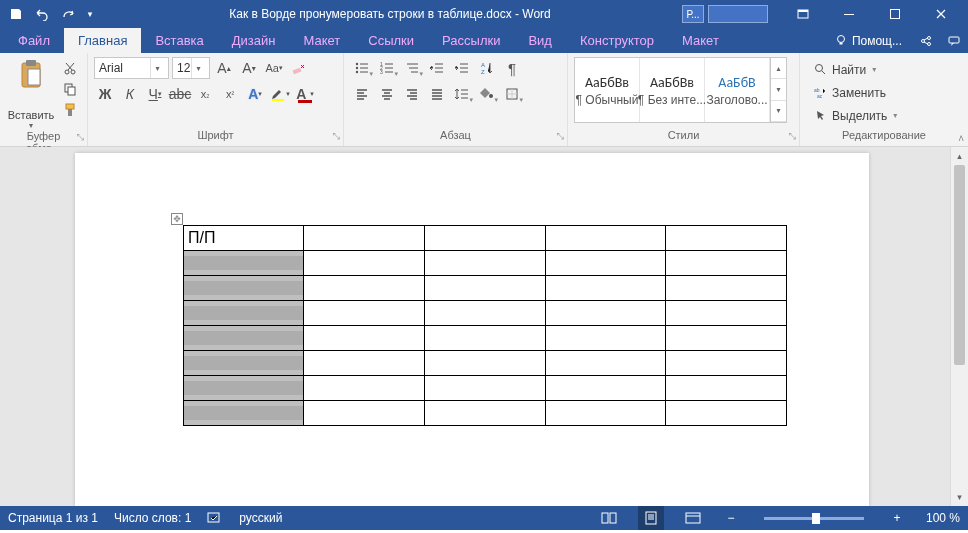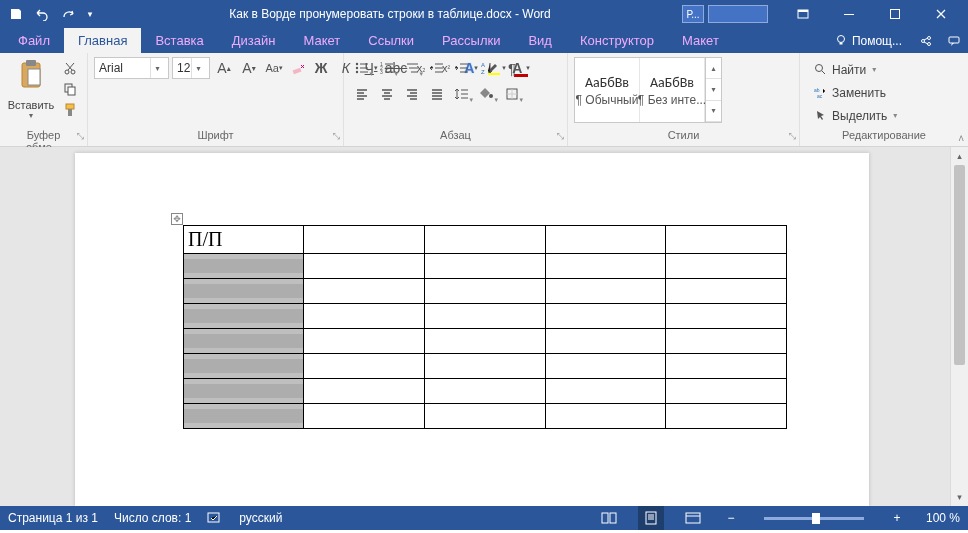--- a/index.html
+++ b/index.html
@@ -25,38 +25,38 @@
 
 
 .ribbon { height:94px; background:#f3f3f3; border-bottom:1px solid #d4d4d4; display:flex; position:relative; }
 .group { border-right:1px solid #e1e1e1; display:flex; flex-direction:column; }
 .group-body { flex:1; display:flex; align-items:flex-start; padding:4px 6px 0 6px; gap:4px; }
 .group-label { height:17px; font-size:11px; color:#666; text-align:center; position:relative; padding:0 20px; }
 .group-label .launcher { position:absolute; right:3px; top:2px; font-size:9px; color:#888; }
 
 .big-btn { display:flex; flex-direction:column; align-items:center; justify-content:flex-start; padding-top:2px; width:50px; }
 .big-btn .icon { width:32px; height:32px; display:flex; align-items:center; justify-content:center; }
-.big-btn .lbl { font-size:11px; color:#444; margin-top:8px; }
+.big-btn .lbl { font-size:11px; color:#444; margin-top:18px; }
 .big-btn .drop { font-size:8px; color:#666; }
 
 .stack { display:flex; flex-direction:column; gap:3px; padding-top:2px; }
 .stack .sm { width:20px; height:18px; display:flex; align-items:center; justify-content:center; color:#555; }
 
 .font-row { display:flex; align-items:center; gap:3px; margin-bottom:4px; }
 .font-box { border:1px solid #c8c8c8; background:#fff; height:22px; padding:0 4px; display:flex; align-items:center; font-size:12px; color:#333; }
 .font-name { width:75px; }
 .font-size { width:38px; }
 .drop-ar { width:14px; display:flex; align-items:center; justify-content:center; font-size:8px; color:#666; border-left:1px solid #e0e0e0; height:100%; }
 .sq-btn { width:22px; height:22px; display:flex; align-items:center; justify-content:center; color:#555; font-size:14px; }
 .sq-btn.small { font-size:11px; }
 .bold { font-weight:bold; }
 .italic { font-style:italic; }
 .underline { text-decoration:underline; }
 .strike { text-decoration:line-through; }
-.font-rows { display:flex; flex-direction:row; }
+.font-rows { display:flex; flex-direction:column; }
 
 .para-rows { display:flex; flex-direction:column; gap:4px; }
 .para-row { display:flex; align-items:center; gap:1px; }
 .para-btn { width:24px; height:22px; display:flex; align-items:center; justify-content:center; color:#555; position:relative; }
 .para-btn .da { font-size:7px; position:absolute; bottom:1px; right:1px; color:#888; }
 
 .styles-gallery { display:flex; border:1px solid #c8c8c8; background:#fff; height:66px; }
 .style-item { width:65px; border-right:1px solid #e6e6e6; display:flex; flex-direction:column; align-items:center; justify-content:center; }
 .style-prev { font-size:14px; color:#333; font-family:Calibri,sans-serif; }
 .style-prev.blue { color:#2e74b5; }
@@ -70,21 +70,21 @@
 .edit-item .da2 { font-size:8px; color:#888; margin-left:2px; }
 
 .collapse-rib { position:absolute; right:4px; bottom:2px; font-size:10px; color:#888; }
 
 
 .doc-area { height:359px; background:#e6e6e6; display:flex; position:relative; }
 .doc-scroll { flex:1; overflow:hidden; display:flex; justify-content:flex-start; padding-left:75px; padding-top:6px; }
 .page { width:794px; min-height:340px; background:#fff; box-shadow:0 0 4px rgba(0,0,0,.2); padding:72px 108px 20px 108px; position:relative; }
 .tbl-handle { position:absolute; left:96px; top:60px; width:12px; height:12px; border:1px solid #888; background:#fff; display:flex; align-items:center; justify-content:center; font-size:9px; color:#888; }
 .doc-table { border-collapse:collapse; width:604px; }
-.doc-table td { border:1px solid #000; height:25px; padding:2px 4px; font-family:Liberation Serif, serif; font-size:20px; vertical-align:middle; }
+.doc-table td { border:1px solid #000; height:25px; padding:2px 4px; font-family:Liberation Sans, sans-serif; font-size:16px; vertical-align:middle; }
 .doc-table td.sel { background:#bfbfbf; padding:0; }
 .doc-table td.sel .selbar { background:#adadad; height:14px; width:100%; }
 .col1 { width:120px; }
 
 .vscroll { width:18px; background:#f0f0f0; border-left:1px solid #dcdcdc; display:flex; flex-direction:column; }
 .vscroll .arr { height:18px; display:flex; align-items:center; justify-content:center; font-size:9px; color:#666; }
 .vscroll .track { flex:1; position:relative; }
 .vscroll .thumb { position:absolute; left:3px; right:3px; top:0; height:200px; background:#c2c2c2; border-radius:2px; }
 
 
@@ -376,20 +376,24 @@
     <div class="group-body">
       <div class="styles-gallery">
         <div class="style-item">
             <div class="style-prev">АаБбВв</div>
             <div class="style-name">¶ Обычный</div>
           </div>
         <div class="style-item">
             <div class="style-prev">АаБбВв</div>
             <div class="style-name">¶ Без инте...</div>
           </div>
+        <div class="style-item">
+            <div class="style-prev blue">АаБбВ</div>
+            <div class="style-name">Заголово...</div>
+          </div>
         <div class="style-more">
             <div>▴</div>
             <div>▾</div>
             <div>▾</div>
           </div>
       </div>
     </div>
     <div class="group-label"><span>Стили</span><span class="launcher">⤡</span></div>
   </div>
 

